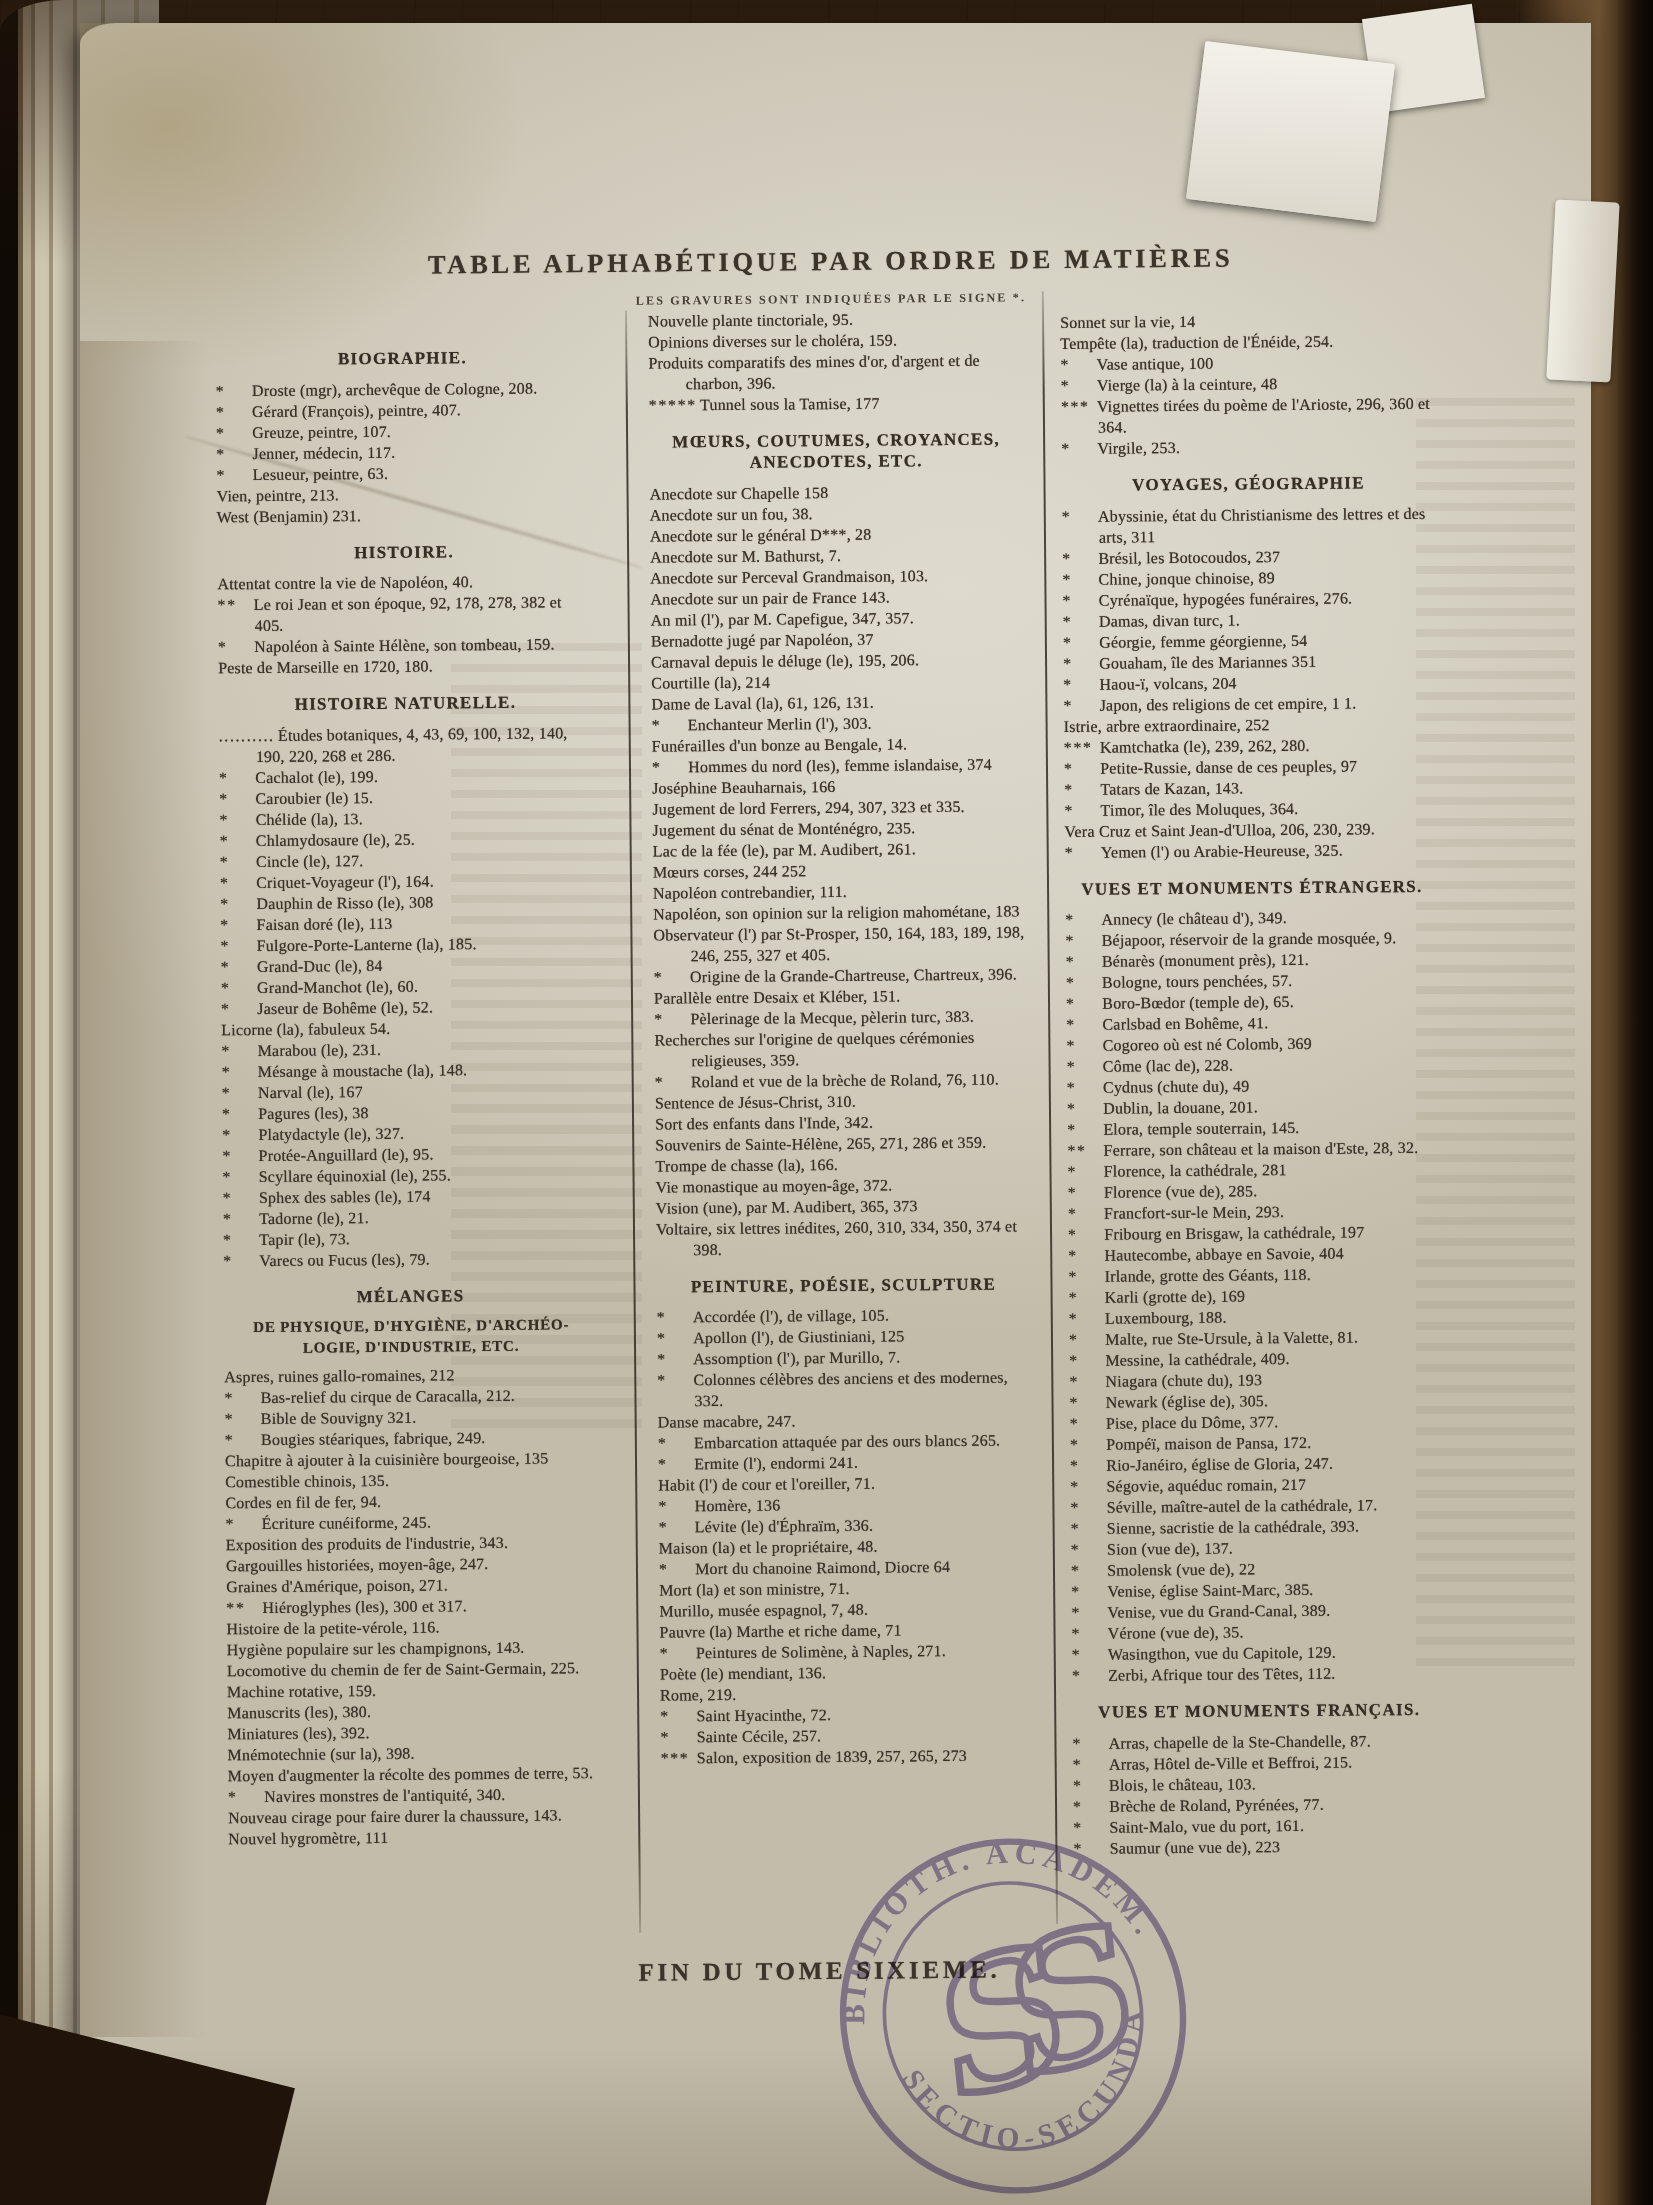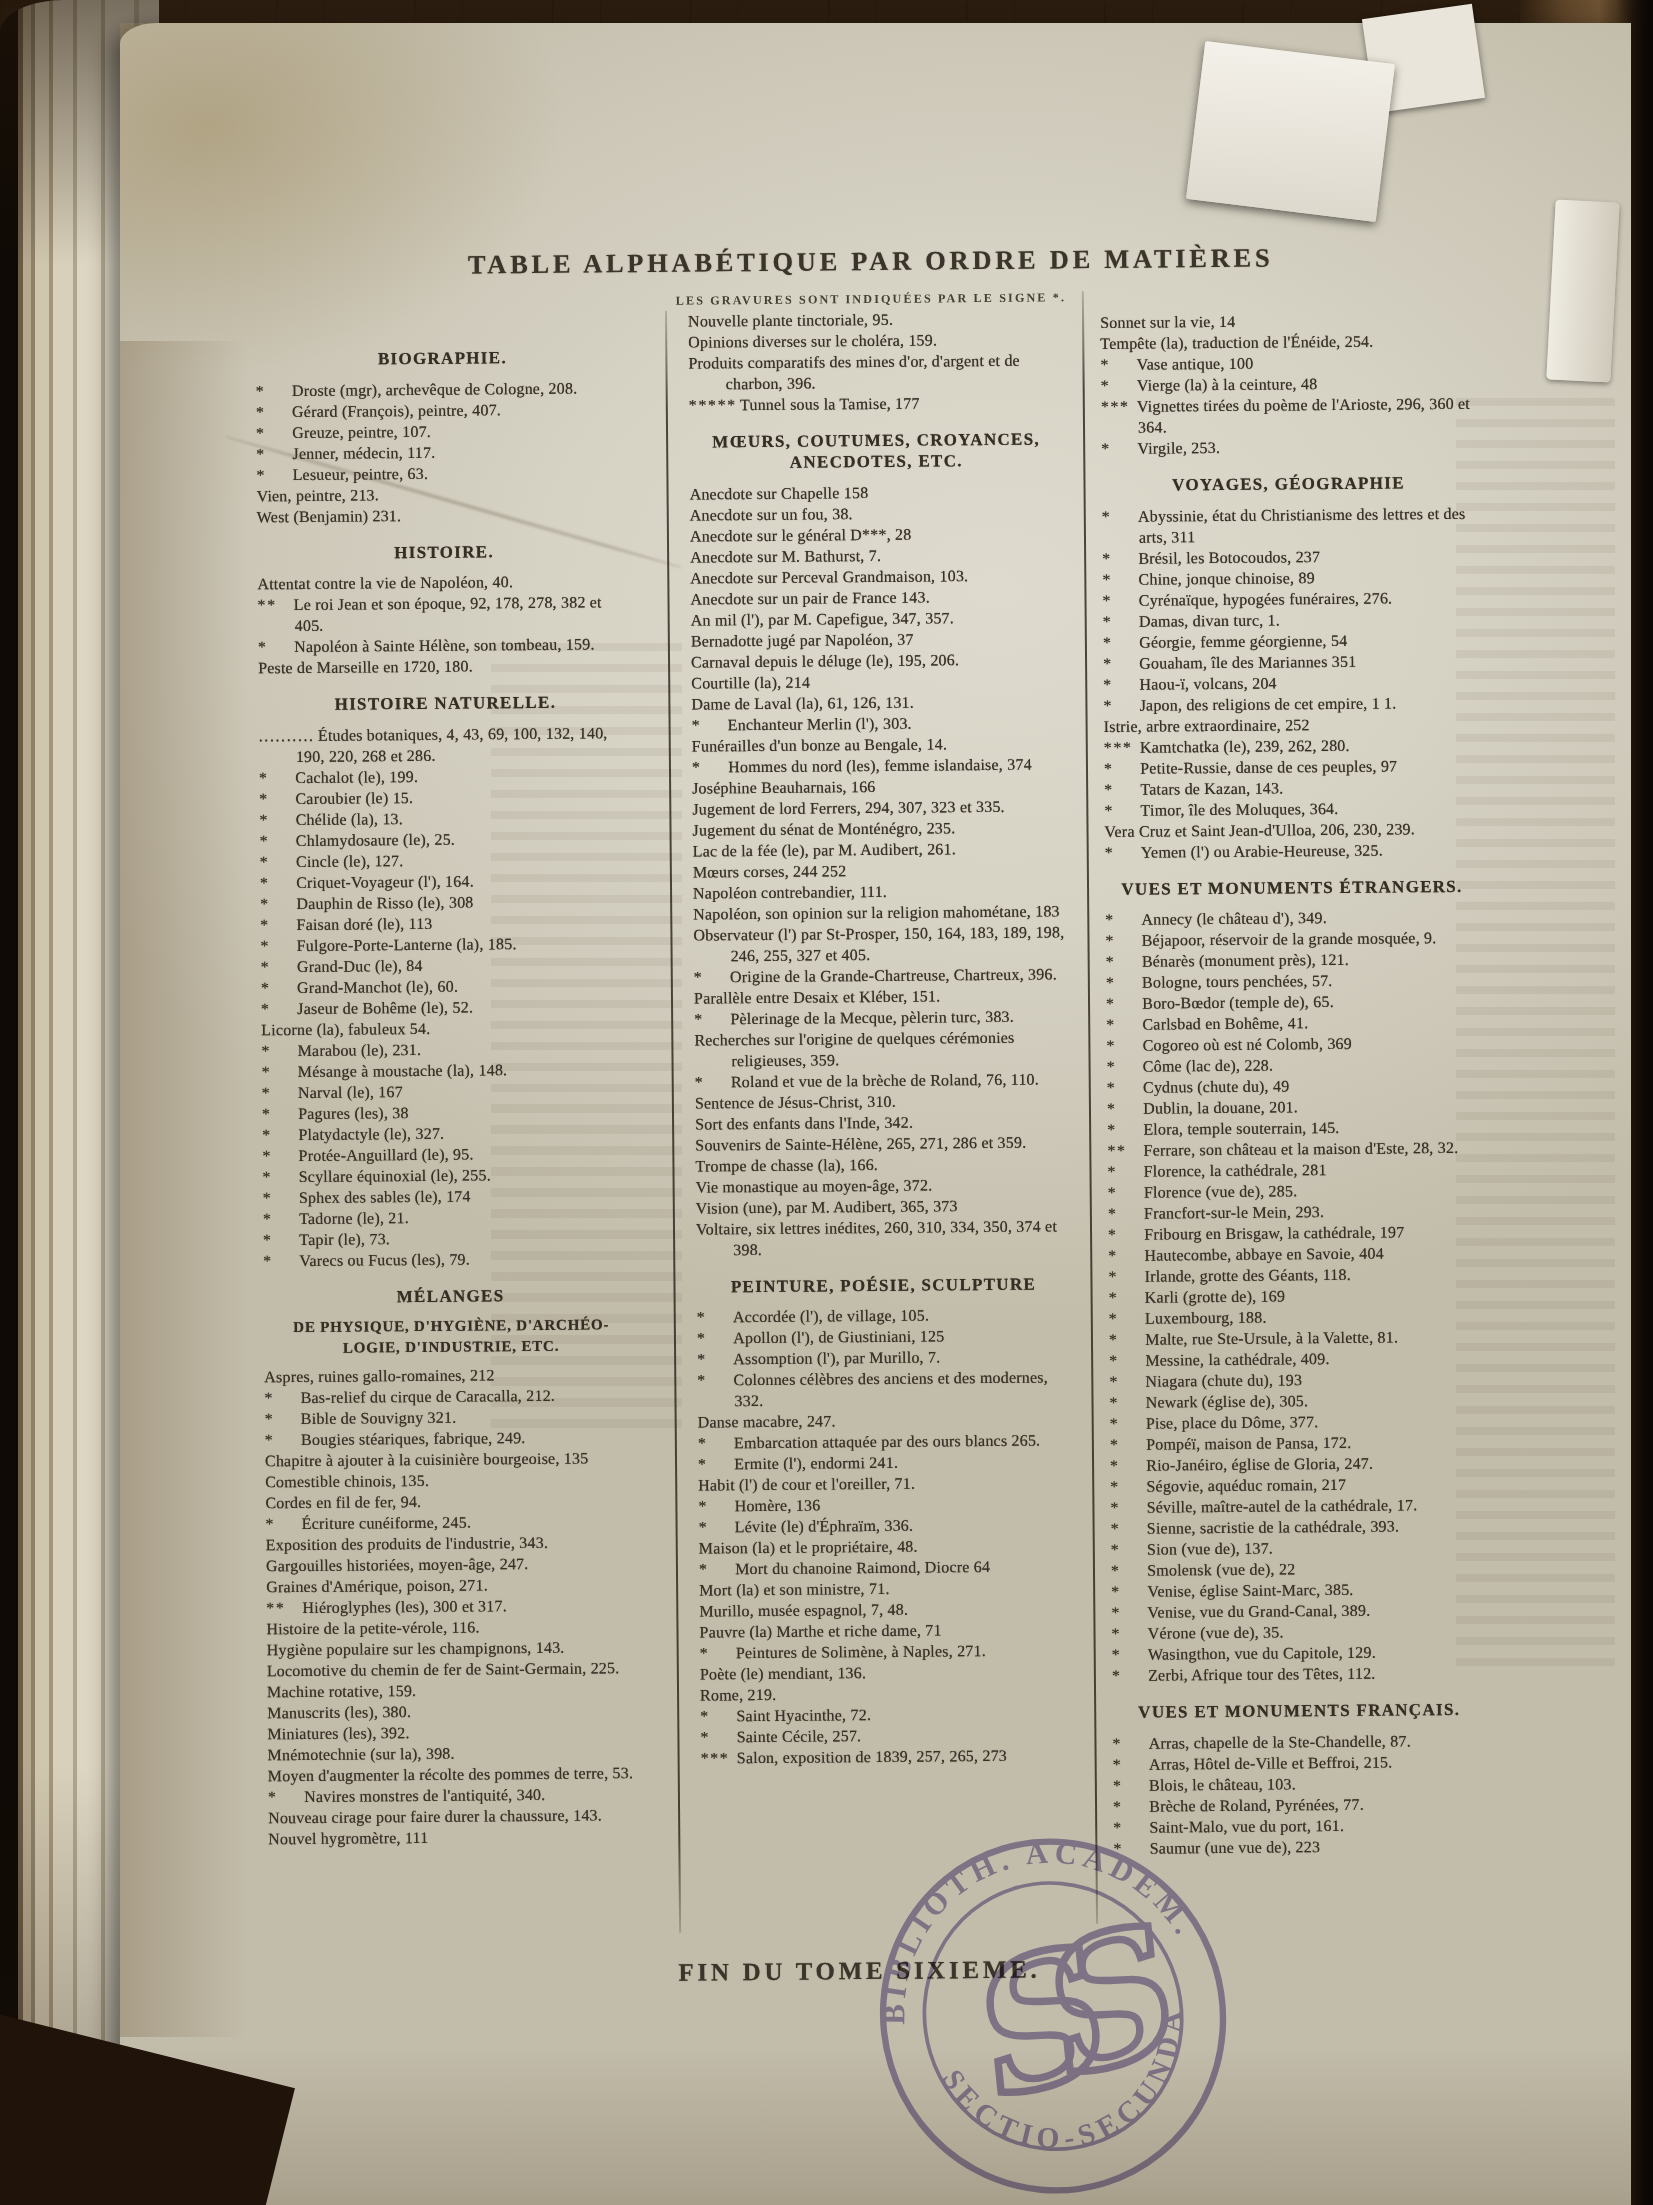--- a/index.html
+++ b/index.html
@@ -34,21 +34,21 @@
         #cfc6ae 35px 49px,#a2957a 49px 53px,#d8d0ba 53px 73px,#b0a58c 73px 77px,
         #ddd6c2 77px 101px,#b7ac94 101px 105px,#e0dac8 105px 134px,#c0b59e 134px 139px,#dcd6c4 139px 159px);
     border-top-left-radius:64px 32px;}
   .page-edges:after{content:"";position:absolute;inset:0;background:linear-gradient(180deg,rgba(35,22,10,.55),transparent 12%,transparent 80%,rgba(30,18,8,.35));}
 
   
   .page{position:absolute;left:80px;top:23px;width:1511px;height:2182px;
     background:
       radial-gradient(ellipse 1007px 742px at 58% 26%,#dedacd 0%,#d6d2c4 45%,#cdc8b8 72%,#c2bcaa 100%);
     box-shadow:-9.5px 5.3px 21px rgba(0,0,0,.45);
-    border-top-left-radius:37px 21px;margin-left:40px;}
+    border-top-left-radius:37px 21px;}
   .stain-tl{position:absolute;left:0;top:0;width:477px;height:371px;
     background:radial-gradient(ellipse at 18% 28%,rgba(160,140,96,.5),rgba(160,140,96,0) 65%);}
   .stain-l{position:absolute;left:0;top:318px;width:127px;height:1696px;
     background:linear-gradient(90deg,rgba(120,100,70,.35),rgba(120,100,70,0));}
   .stain-b{position:absolute;left:0;bottom:0;width:100%;height:159px;
     background:linear-gradient(0deg,rgba(110,95,70,.30),rgba(110,95,70,0));}
   .fold-line{position:absolute;left:95px;top:477px;width:477px;height:4.2px;background:rgba(90,75,55,.25);
     transform:rotate(16deg);border-radius:50%;filter:blur(1.1px);}
   .corner-dark{position:absolute;left:-138px;bottom:-127px;width:403px;height:297px;background:#20140a;transform:rotate(14deg);}
 

